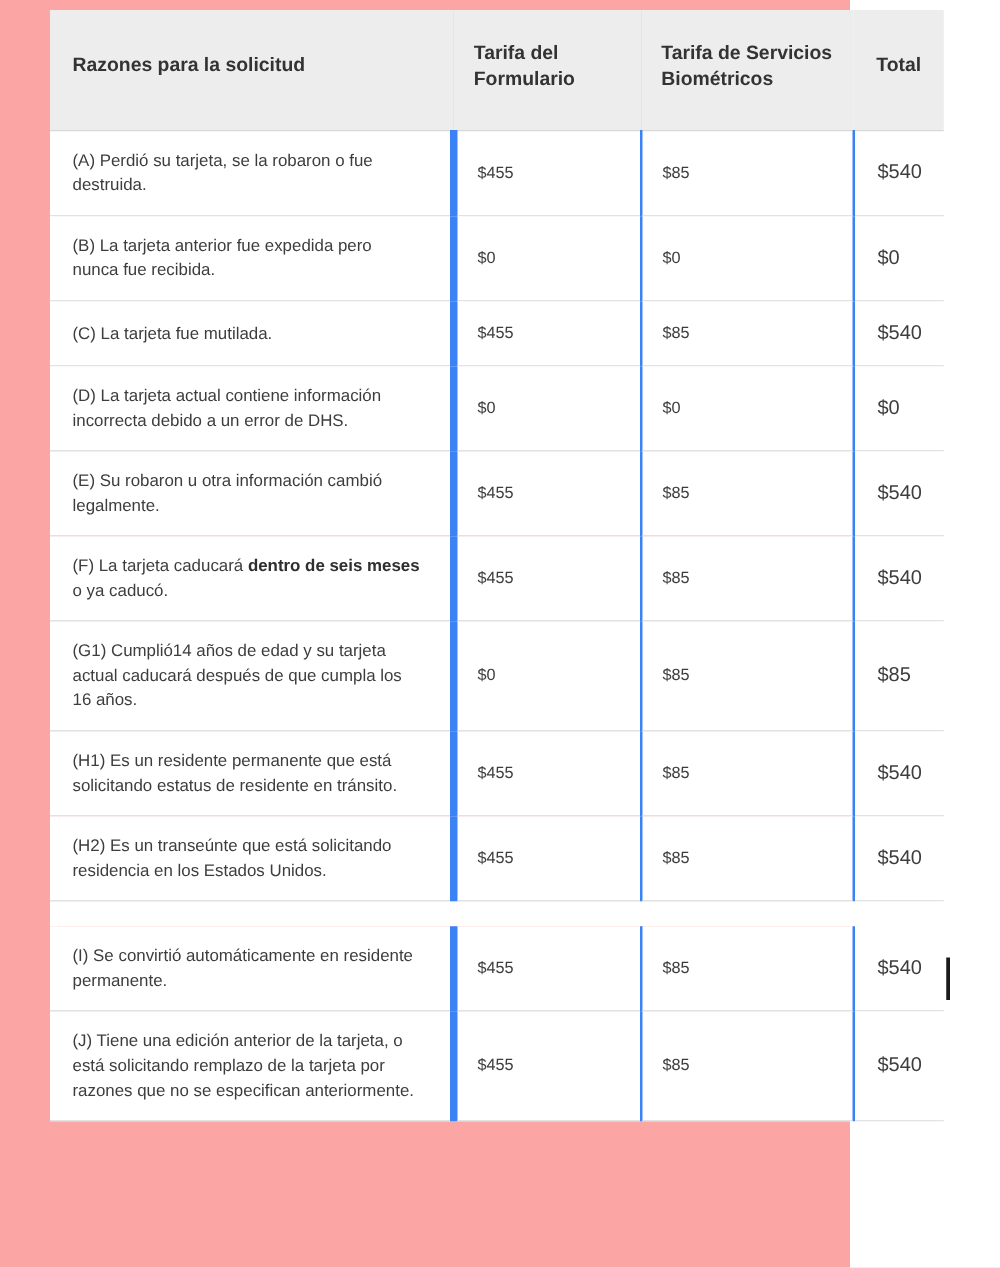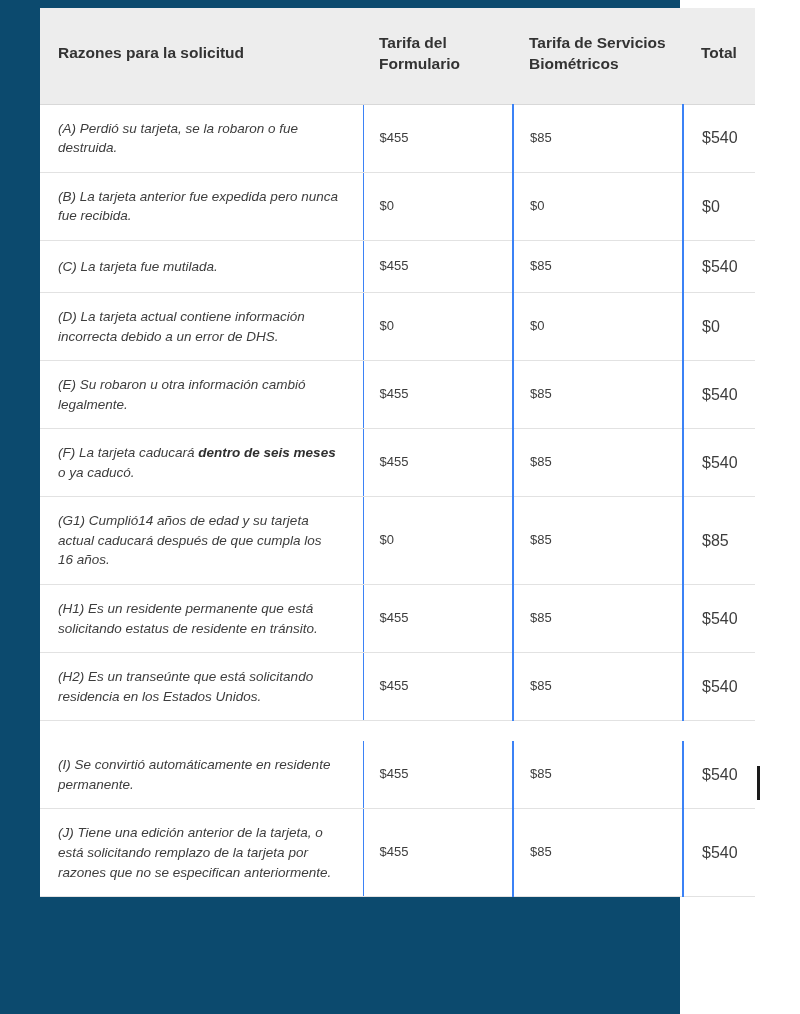--- a/index.html
+++ b/index.html
@@ -11,21 +11,21 @@
     width: 800px;
     height: 1014px;
     font-family: "Liberation Sans", sans-serif;
     color: #3d3d3d;
     overflow: hidden;
   }
   .page {
     position: relative;
     width: 680px;
     height: 1014px;
-    background: #0c4a6e;
+    background: #fca5a5;
   }
   .fee-table {
     position: absolute;
     left: 40px;
     top: 8px;
     width: 715px;
     border-collapse: collapse;
     table-layout: fixed;
   }
   .fee-table col.c-reason  { width: 323px; }
@@ -54,22 +54,21 @@
     line-height: 1.45;
     color: #3d3d3d;
     vertical-align: middle;
     padding: 14px 16px;
     border-bottom: 1px solid #e2e2e2;
     background: #ffffff;
   }
   .fee-table tbody td.reason {
     padding-left: 18px;
     padding-right: 24px;
-    border-right: 1px solid #3b82f6;
-    font-style: italic;
+    border-right: 6px solid #3b82f6;
   }
   .fee-table tbody td.amount {
     border-right: 2px solid #3b82f6;
     font-size: 13px;
   }
   .fee-table tbody td.total {
     font-size: 16px;
     padding-left: 18px;
     border-right: none;
   }

